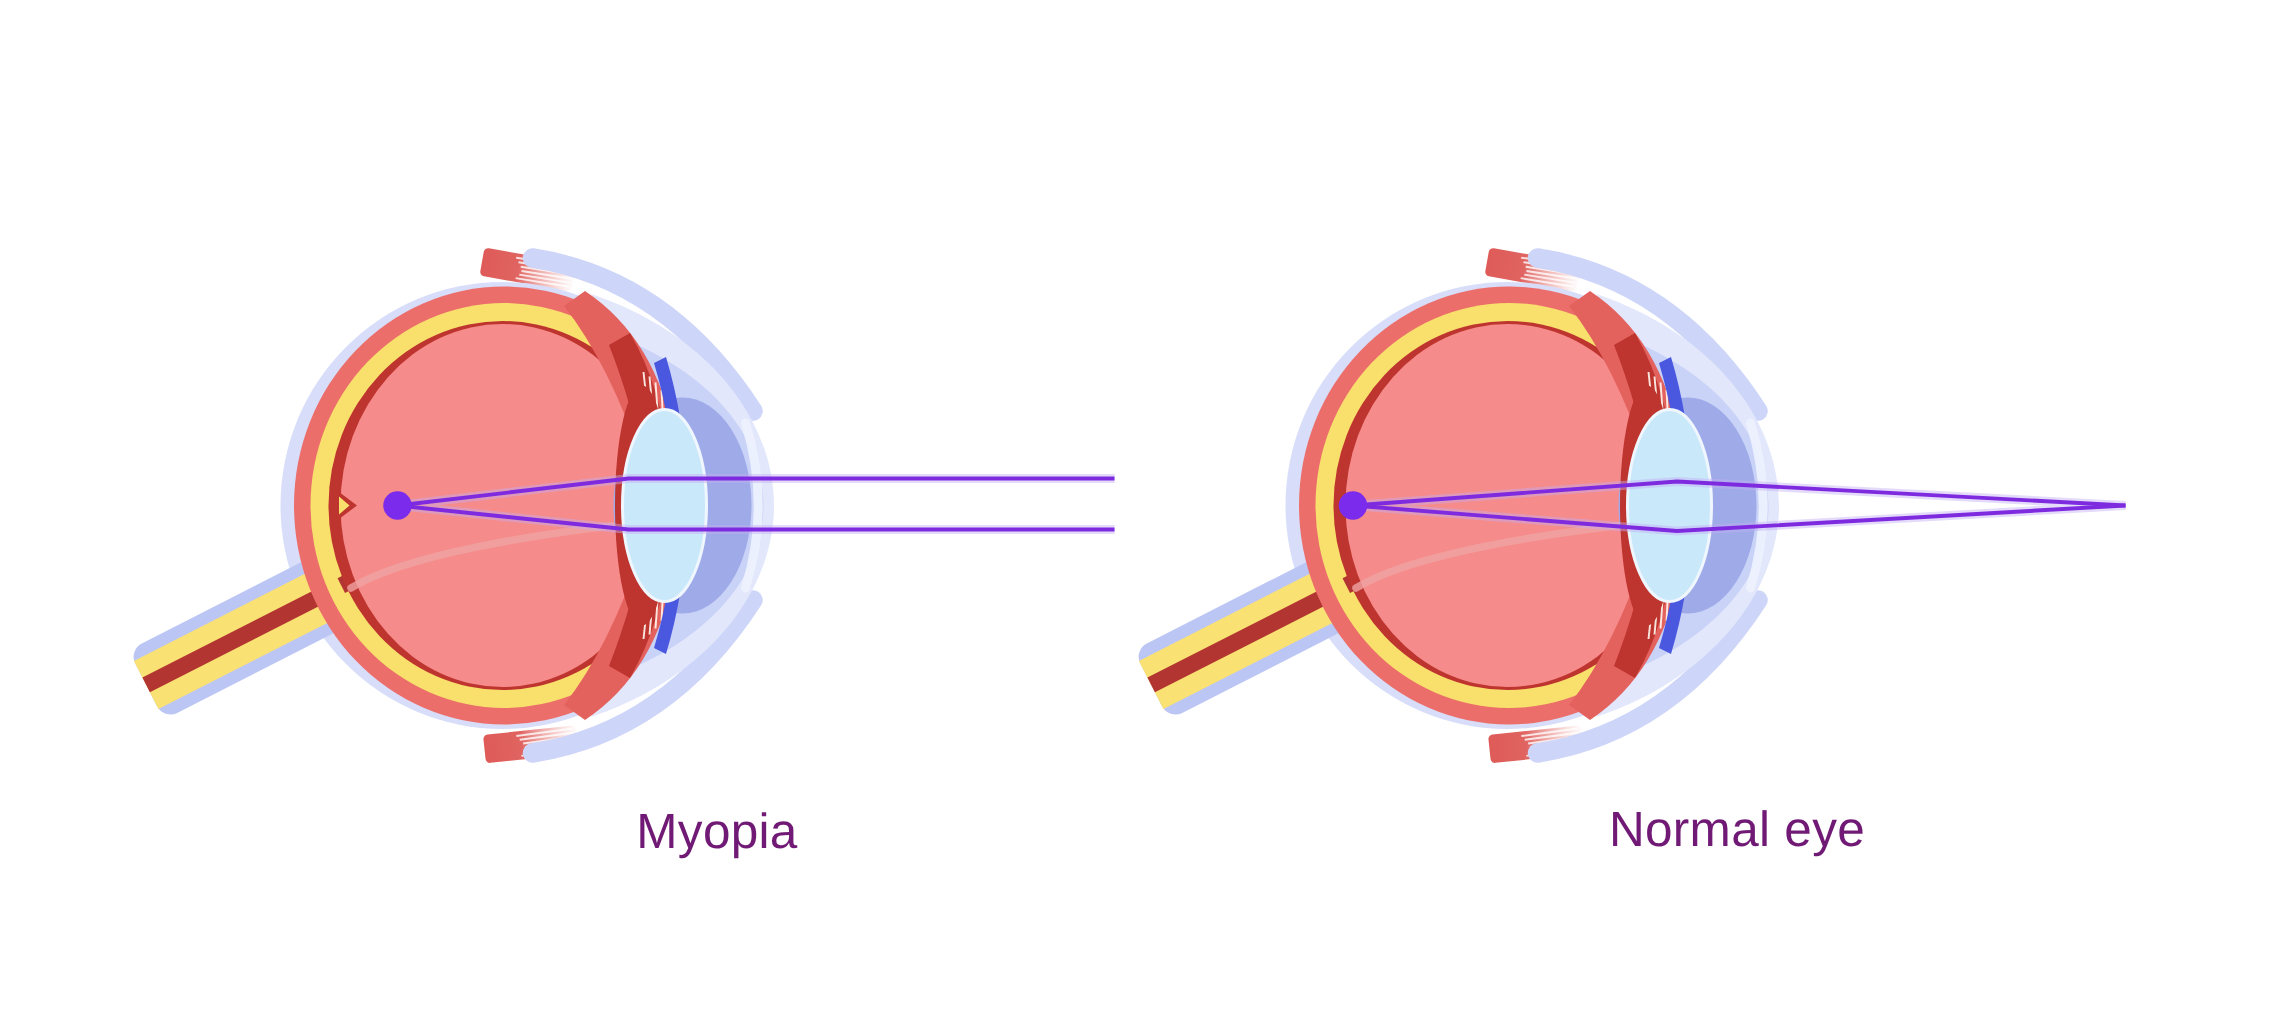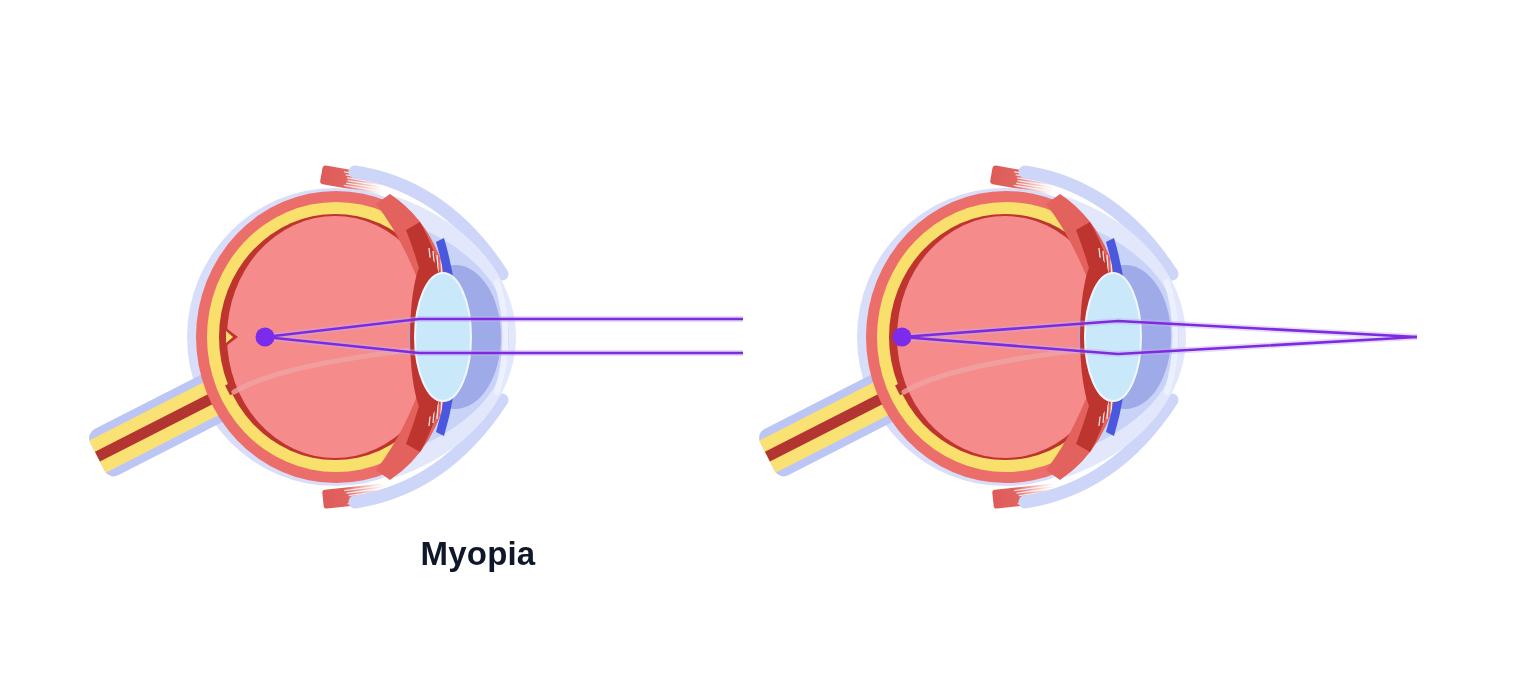--- a/index.html
+++ b/index.html
@@ -1,20 +1,20 @@
 <!DOCTYPE html>
 <html><head>
 <meta charset="utf-8">
 <style>
   html,body{margin:0;padding:0;background:#ffffff;}
   .stage{position:relative;width:1529px;height:685px;background:#ffffff;overflow:hidden;
          font-family:"Liberation Sans", sans-serif;}
   .stage svg{position:absolute;left:0;top:0;}
-  .caption{position:absolute;width:240px;text-align:center;font-size:33px;font-weight:700;
-           color:#0f172a;letter-spacing:.2px;line-height:1.1;}
+  .caption{position:absolute;width:240px;text-align:center;font-size:33px;font-weight:400;
+           color:#701a75;letter-spacing:.2px;line-height:1.1;}
   .caption-myopia{left:358px;top:536px;}
   .caption-normal{left:1038px;top:535px;}
 </style>
 </head>
 <body>
 
 <div class="stage">
   <svg width="1529" height="685" viewBox="0 0 1529 685">
     <defs>
       <linearGradient id="muscleFade" x1="0" y1="0" x2="1" y2="0">
@@ -132,13 +132,14 @@
       </g>
       <g fill="none" stroke-width="2.6" stroke="#7E2BE0">
         <path d="M1417,337 L1118,321 L902,337"></path>
         <path d="M1417,337 L1118,354 L902,337"></path>
       </g>
       <circle cx="902" cy="337" r="9.5" fill="#7A2BEC"></circle>
     </g>
   </svg>
 
   <div class="caption caption-myopia">Myopia</div>
+  <div class="caption caption-normal">Normal eye</div>
 </div>
 
 </body></html>

